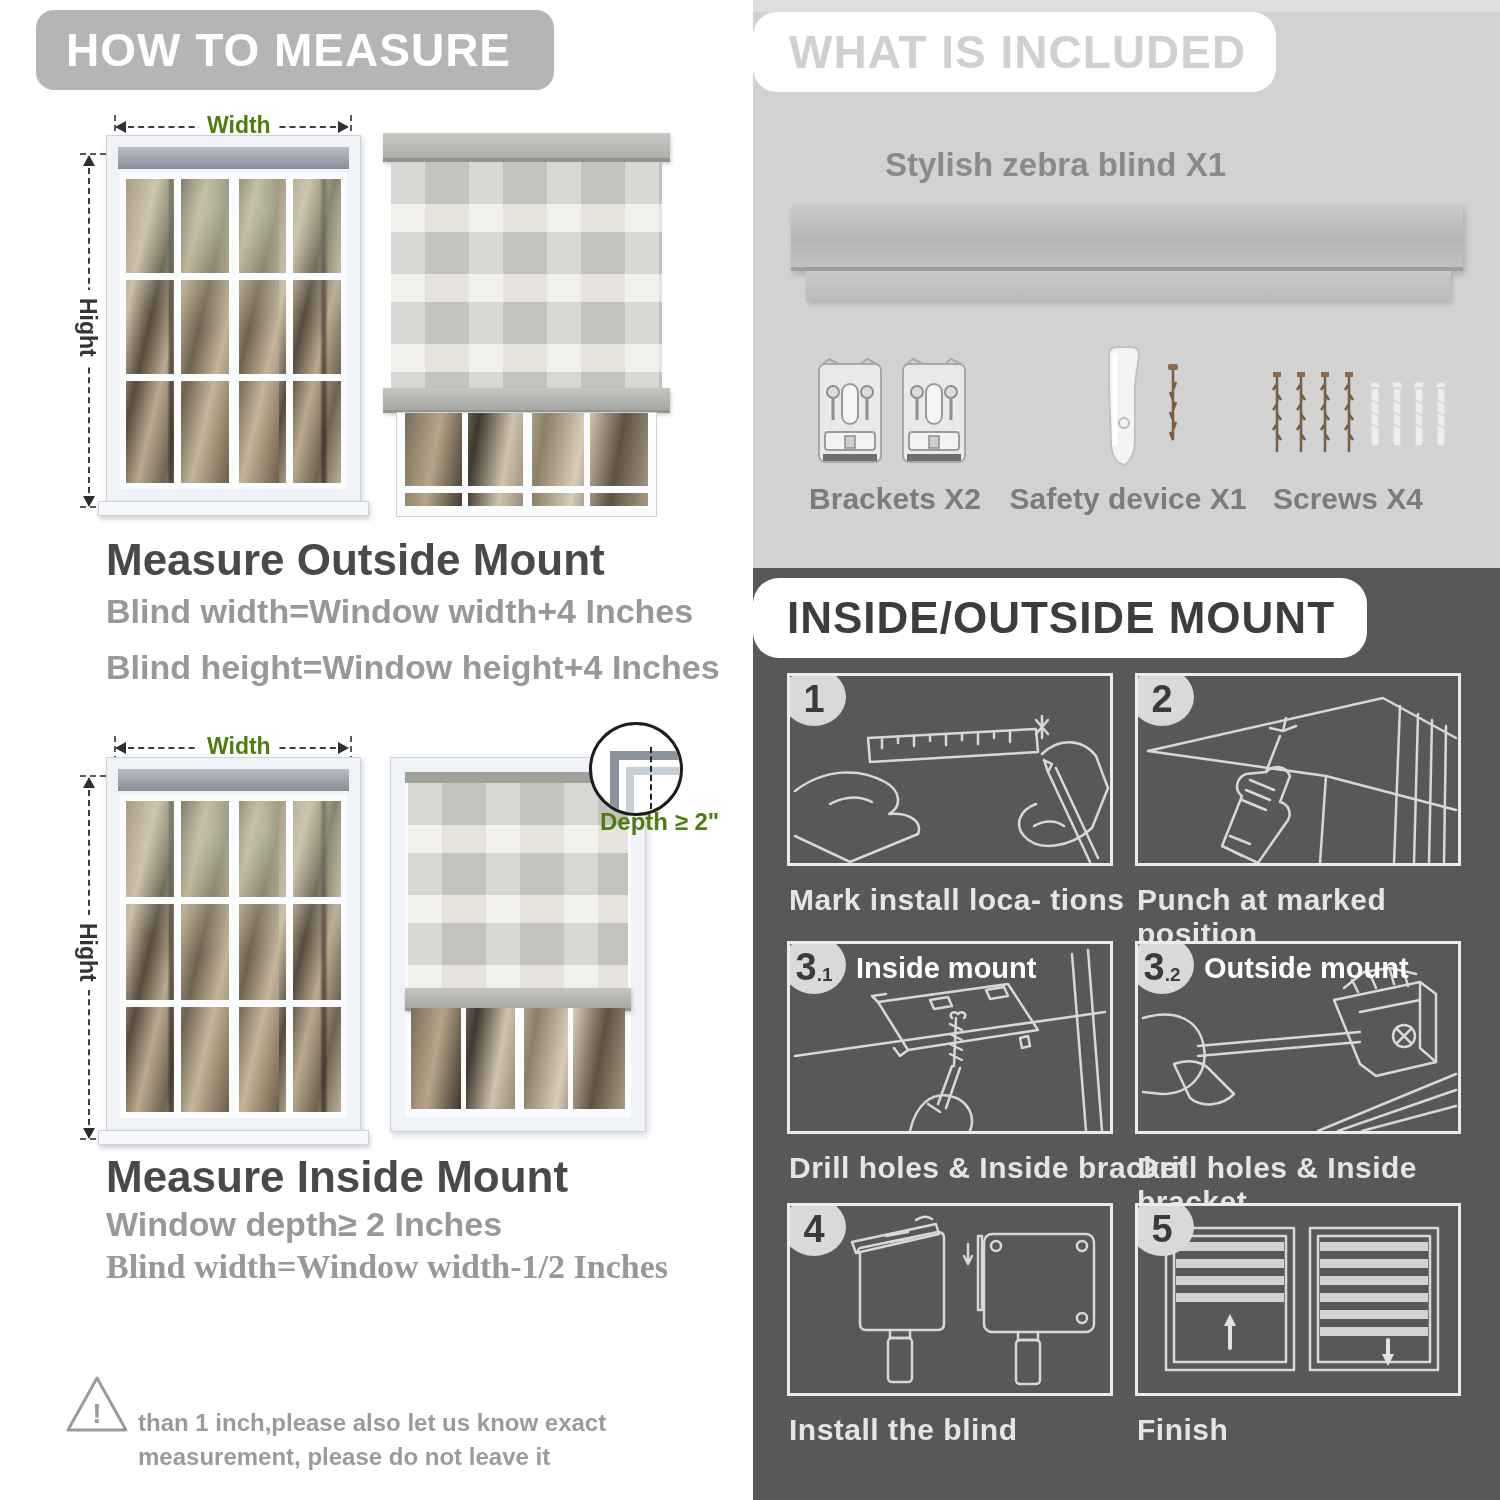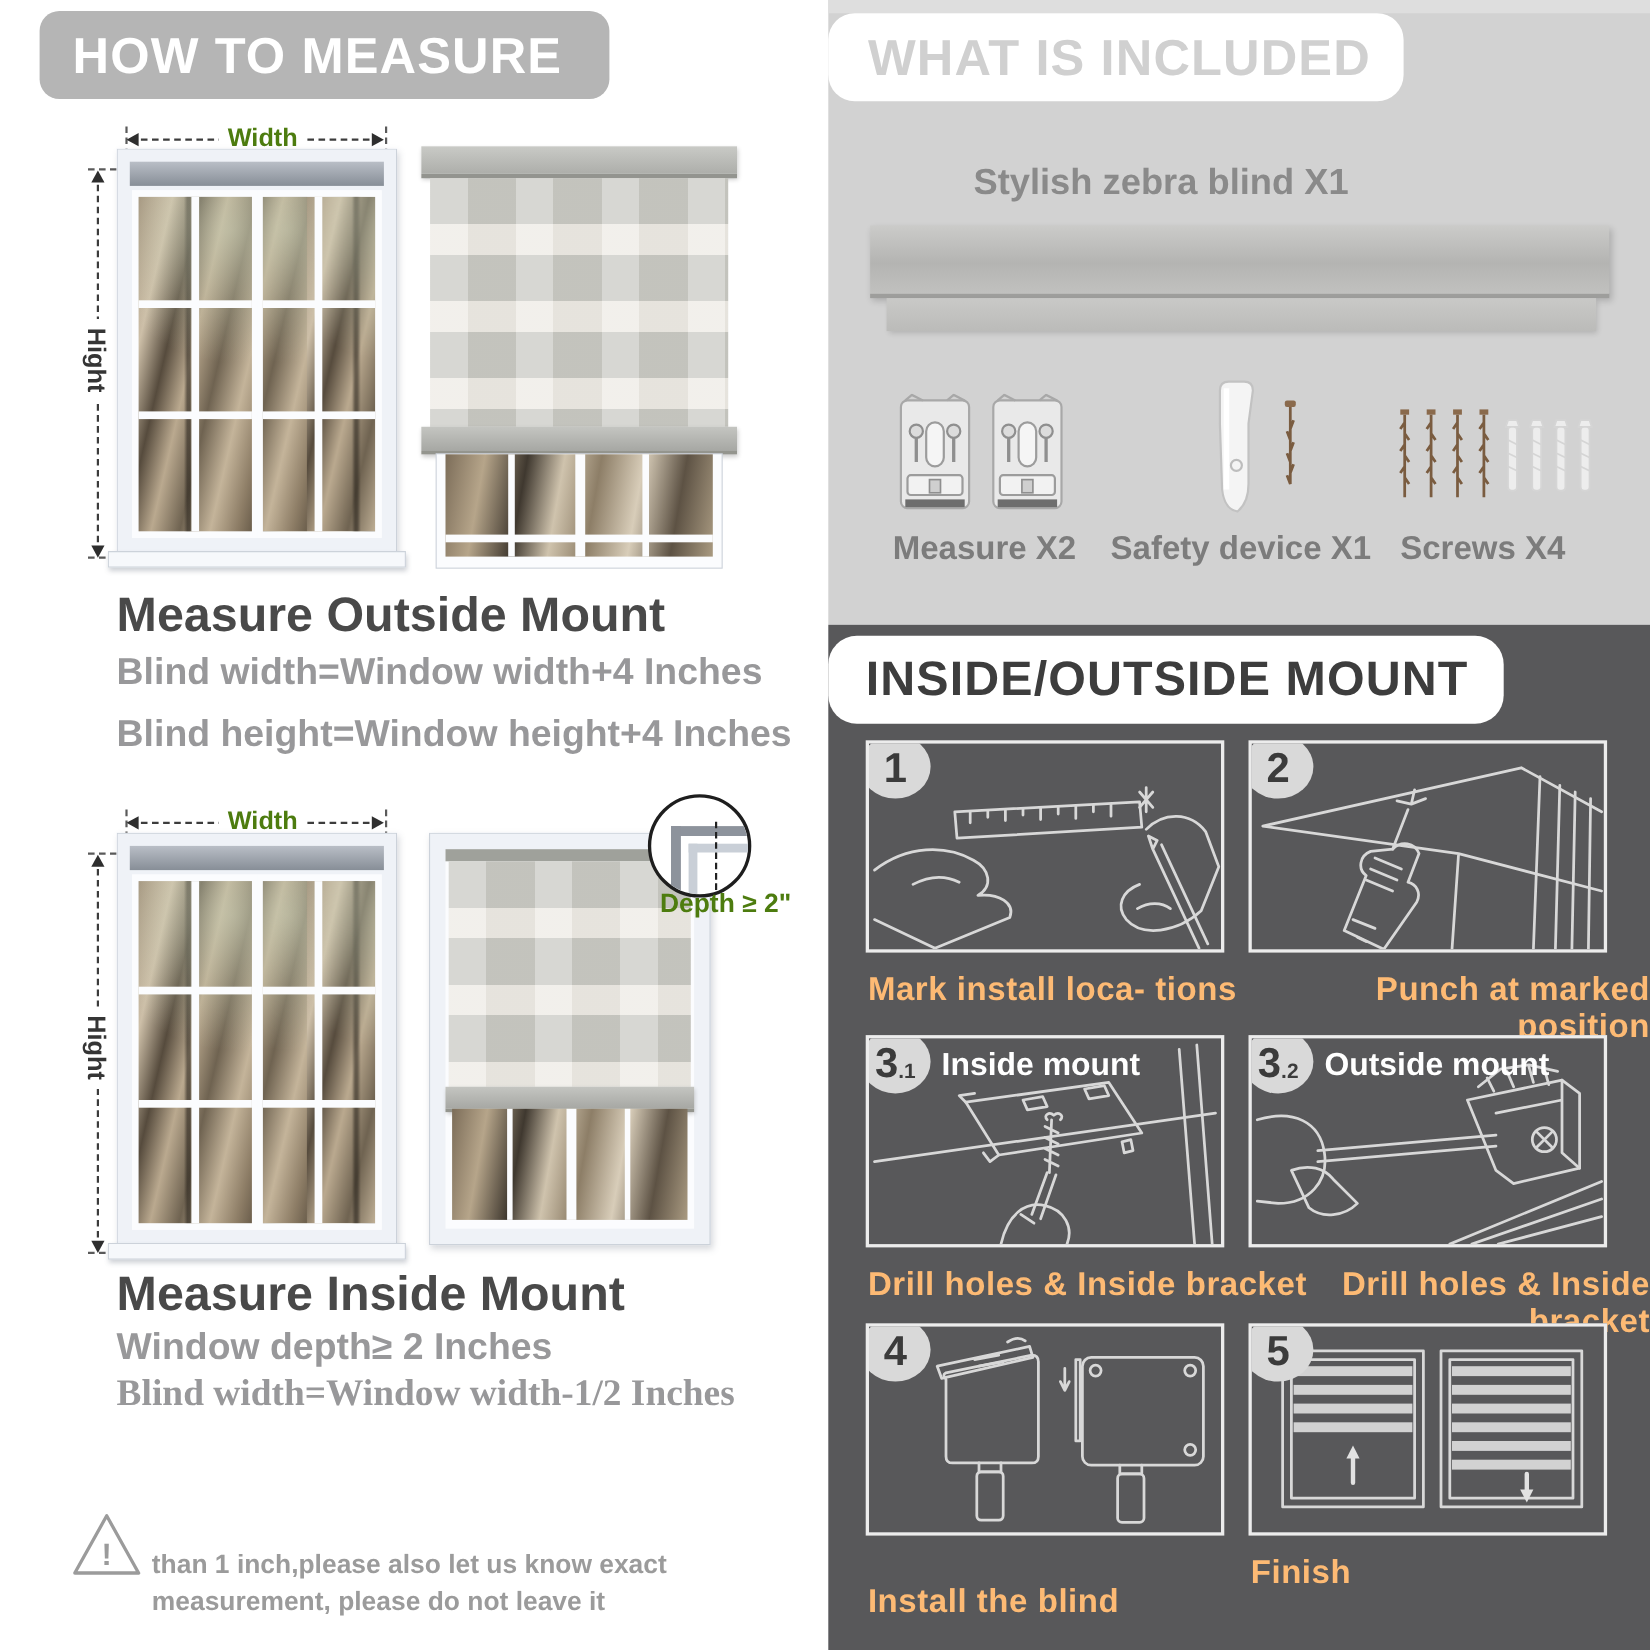--- a/index.html
+++ b/index.html
@@ -85,21 +85,21 @@
   .banner-mount{position:absolute;left:0;top:10px;width:614px;height:80px;background:#fff;
     border-radius:26px;color:#3d3d3d;font-size:44px;font-weight:bold;line-height:80px;
     padding-left:34px;letter-spacing:1px;box-sizing:border-box;}
   .panel{position:absolute;width:326px;height:193px;border:3px solid #ececec;
     box-sizing:border-box;overflow:hidden;background:#58585a;}
   .badge{position:absolute;left:-8px;top:-8px;width:64px;height:58px;background:#d9d9d9;
     border-radius:50%;display:flex;align-items:center;justify-content:center;}
   .badge-main{font-size:38px;font-weight:bold;color:#3b3b3b;padding-top:4px;}
   .badge-sub{font-size:19px;font-weight:bold;color:#3b3b3b;align-self:flex-end;padding-bottom:8px;}
   .panel-title{position:absolute;left:66px;top:8px;font-size:29px;font-weight:bold;color:#fff;}
-  .caption{position:absolute;font-size:30px;font-weight:bold;color:#fdba74;letter-spacing:.5px;text-align:right;}
+  .caption{position:absolute;font-size:30px;font-weight:bold;color:#e5e5e5;letter-spacing:.5px;}
   .art{position:absolute;inset:0;}
 </style>
 </head>
 <body>
 
 <div id="canvas">
 
   <div class="abs banner-left">HOW TO MEASURE</div>
 
   <div class="abs guide" style="left:114px;top:115px;height:36px;"></div>
@@ -307,21 +307,21 @@
         <g transform="translate(68,0)">
             <path d="M2 8 L14 8 L12 2 L4 2 Z"></path>
             <rect x="4" y="8" width="8" height="58" rx="3"></rect>
             <line x1="4" y1="20" x2="12" y2="24"></line>
             <line x1="4" y1="32" x2="12" y2="36"></line>
             <line x1="4" y1="44" x2="12" y2="48"></line>
           </g>
       </g>
     </svg>
 
-    <div class="item-label" style="left:22px;top:482px;width:240px;">Measure X2</div>
+    <div class="item-label" style="left:22px;top:482px;width:240px;">Brackets X2</div>
     <div class="item-label" style="left:255px;top:482px;width:240px;">Safety device X1</div>
     <div class="item-label" style="left:490px;top:482px;width:210px;">Screws X4</div>
   </div>
 
   <div class="abs mount">
     <div class="banner-mount">INSIDE/OUTSIDE MOUNT</div>
 
     <div class="panel" style="left:34px;top:105px;">
       <svg class="art" viewBox="0 0 320 187">
         <g fill="none" stroke="#d8d8d8" stroke-width="2.5" stroke-linecap="round" stroke-linejoin="round">
@@ -422,21 +422,21 @@
             <circle cx="292" cy="40" r="5"></circle>
             <circle cx="292" cy="112" r="5"></circle>
           <path d="M228 126 L228 134 L248 134 L248 126"></path>
           <rect x="226" y="134" width="24" height="44" rx="4"></rect>
         </g>
       </svg>
       <div class="badge">
         <span class="badge-main">4</span>
       </div>
     </div>
-    <div class="caption" style="left:36px;top:845px;margin-top:26px;">Install the blind</div>
+    <div class="caption" style="left:36px;top:845px;">Install the blind</div>
 
     <div class="panel" style="left:382px;top:635px;">
       <svg class="art" viewBox="0 0 320 187">
         <g fill="none" stroke="#d8d8d8" stroke-width="2.5" stroke-linejoin="round">
           <rect x="28" y="22" width="128" height="142"></rect>
           <rect x="36" y="30" width="112" height="126"></rect>
           <rect x="172" y="22" width="128" height="142"></rect>
           <rect x="180" y="30" width="112" height="126"></rect>
         </g>
         <g fill="#d2d2d2" stroke="none">

